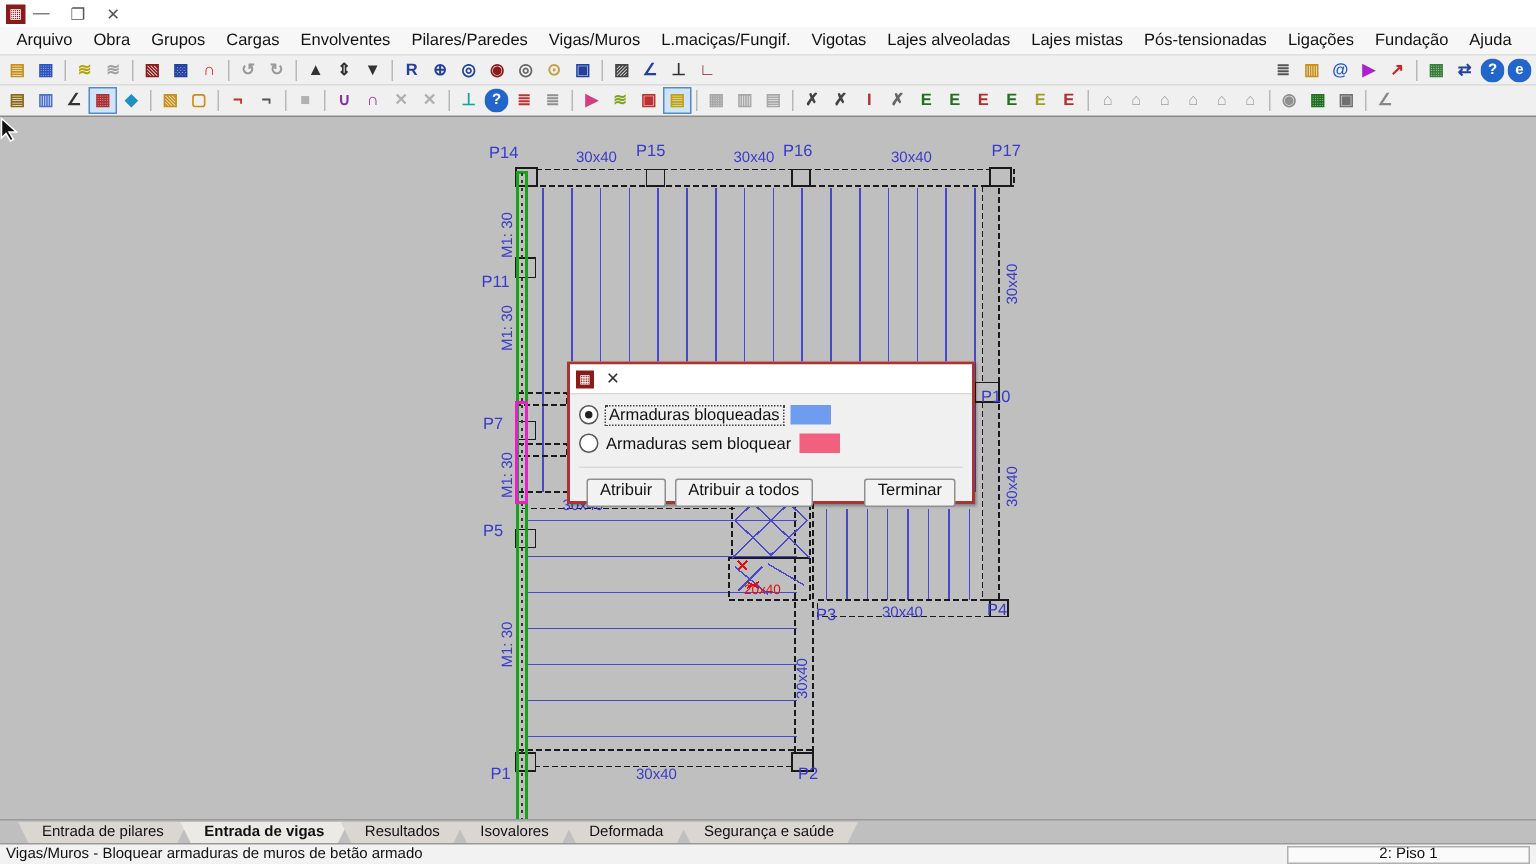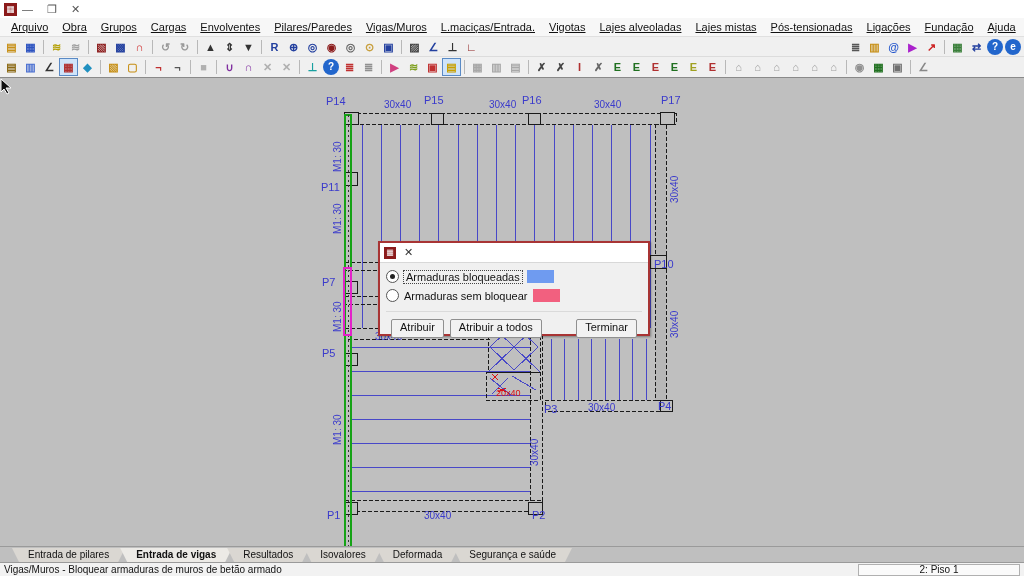--- a/index.html
+++ b/index.html
@@ -5,21 +5,21 @@
   html,body{margin:0;padding:0;width:1024px;height:576px;overflow:hidden;
     font-family:"Liberation Sans",sans-serif;background:#bfbfbf;font-size:11px;}
   .titlebar{height:18px;background:#ffffff;display:flex;align-items:center;padding:0 4px;gap:5px;}
   .appicon{width:13px;height:13px;background:#8b1a1a;color:#fff;font-size:9px;line-height:13px;
     text-align:center;flex:0 0 auto;}
   .titletext{color:#333;font-size:11px;white-space:nowrap;flex:1;}
   .winbtns{display:flex;gap:14px;padding-right:6px;color:#555;font-size:11px;}
   .winbtns span{cursor:default;}
   .menubar{height:18px;background:#f7f7f7;display:flex;align-items:center;padding:0 4px;
     border-bottom:1px solid #e0e0e0;}
-  .menubar span{padding:1px 7px;color:#111;white-space:nowrap;text-decoration:underline;}
+  .menubar span{padding:1px 7px;color:#111;white-space:nowrap;}
   .toolbar{background:#f0f0f0;display:flex;align-items:center;padding:0 2px;}
   .tb1{height:19px;border-bottom:1px solid #dcdcdc;}
   .tb2{height:20px;border-bottom:1px solid #8a8a8a;}
   .tbi{width:17px;height:16px;text-align:center;line-height:16px;font-size:11px;
     font-weight:bold;flex:0 0 auto;border:1px solid transparent;}
   .tbi.sel{background:#cfe4fa;border:1px solid #5a8ac5;}
   .tbi.round{border-radius:50%;background:#2266cc;color:#fff!important;width:14px;height:14px;
     line-height:14px;margin:0 1px;font-size:10px;}
   .tbsep{width:1px;height:14px;background:#b8b8b8;margin:0 3px;flex:0 0 auto;}
   .tbgap{flex:1;}
@@ -73,21 +73,21 @@
 </div>
 
 <div class="menubar" id="menubar">
     <span>Arquivo</span>
     <span>Obra</span>
     <span>Grupos</span>
     <span>Cargas</span>
     <span>Envolventes</span>
     <span>Pilares/Paredes</span>
     <span>Vigas/Muros</span>
-    <span>L.maciças/Entrada.</span>
+    <span>L.maciças/Fungif.</span>
     <span>Vigotas</span>
     <span>Lajes alveoladas</span>
     <span>Lajes mistas</span>
     <span>Pós-tensionadas</span>
     <span>Ligações</span>
     <span>Fundação</span>
     <span>Ajuda</span>
   </div>
 
 <div class="toolbar tb1" id="toolbar1">

